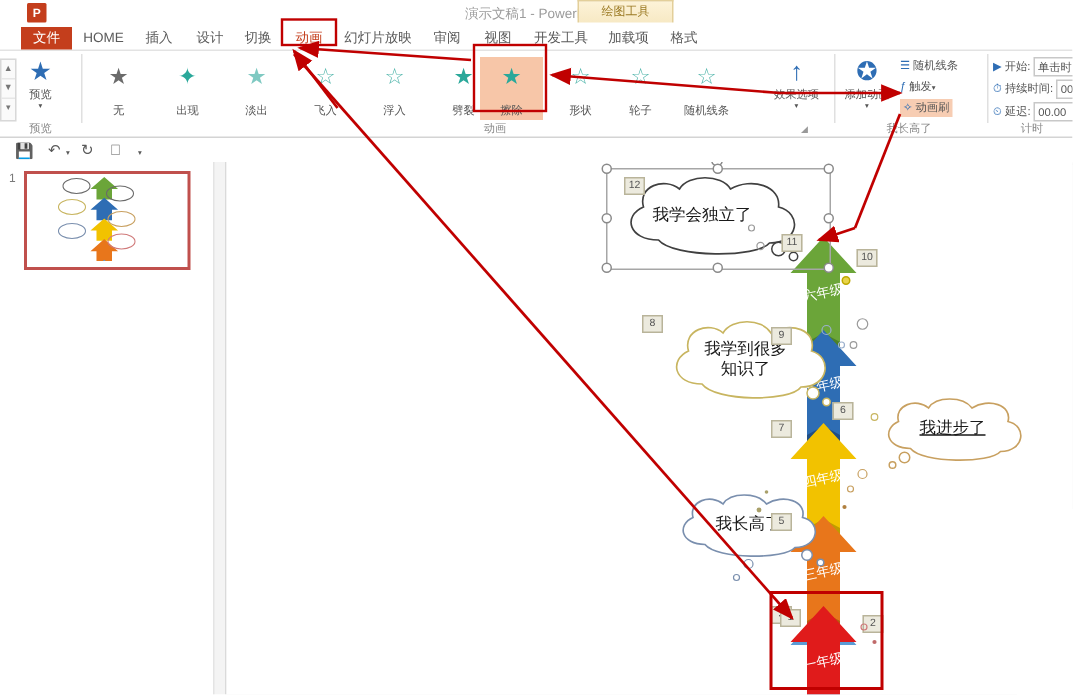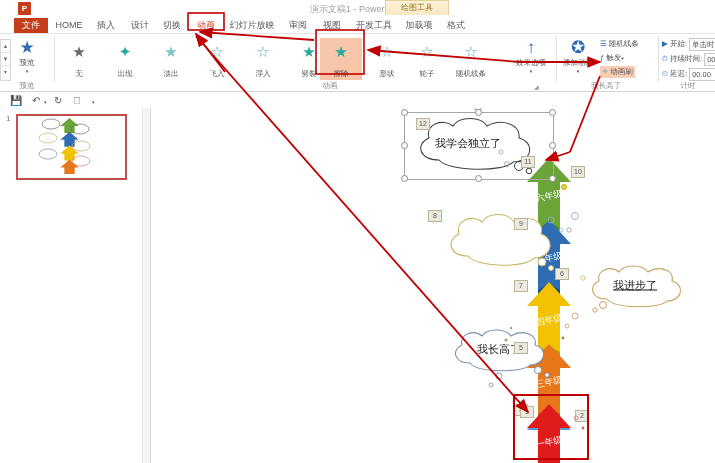--- a/index.html
+++ b/index.html
@@ -319,20 +319,21 @@
       
       <circle></circle>
 
       
       <div class="cloud" style="left:290px;top:102px;width:120px;height:62px;">
         <svg width="120" height="62" viewBox="0 0 120 62">
           <path d="M27 46 C8 46 5 30 18 24 C14 10 32 4 41 12 C47 2 67 2 73 12 C86 4 104 10 100 24 C114 28 112 48 93 48 C86 58 36 58 27 46 Z" fill="#fff" stroke="#c8b560" stroke-width="1.1"></path>
           <circle cx="101" cy="52" r="4" fill="#fff" stroke="#c8b560" stroke-width="1"></circle>
           <circle cx="110" cy="58" r="2.5" fill="#fff" stroke="#c8b560" stroke-width="1"></circle>
         </svg>
+        <div class="cl-txt" style="top:29px;left:14px;right:22px;">我学到很多知识了</div>
       </div>
 
       
       <div class="cloud" style="left:432px;top:155px;width:110px;height:50px;">
         <svg width="110" height="50" viewBox="0 0 110 50">
           <path d="M24 36 C8 36 5 23 16 18 C13 7 28 2 36 9 C41 1 59 1 65 9 C76 2 92 7 89 18 C102 21 100 38 84 38 C77 46 32 46 24 36 Z" fill="#fff" stroke="#c8a060" stroke-width="1.1"></path>
           <circle cx="20" cy="42" r="3.5" fill="#fff" stroke="#c8a060" stroke-width="1"></circle>
           <circle cx="12" cy="47" r="2.2" fill="#fff" stroke="#c8a060" stroke-width="1"></circle>
         </svg>
         <div class="cl-txt" style="top:22px;left:12px;right:18px;text-decoration:underline;">我进步了</div>

